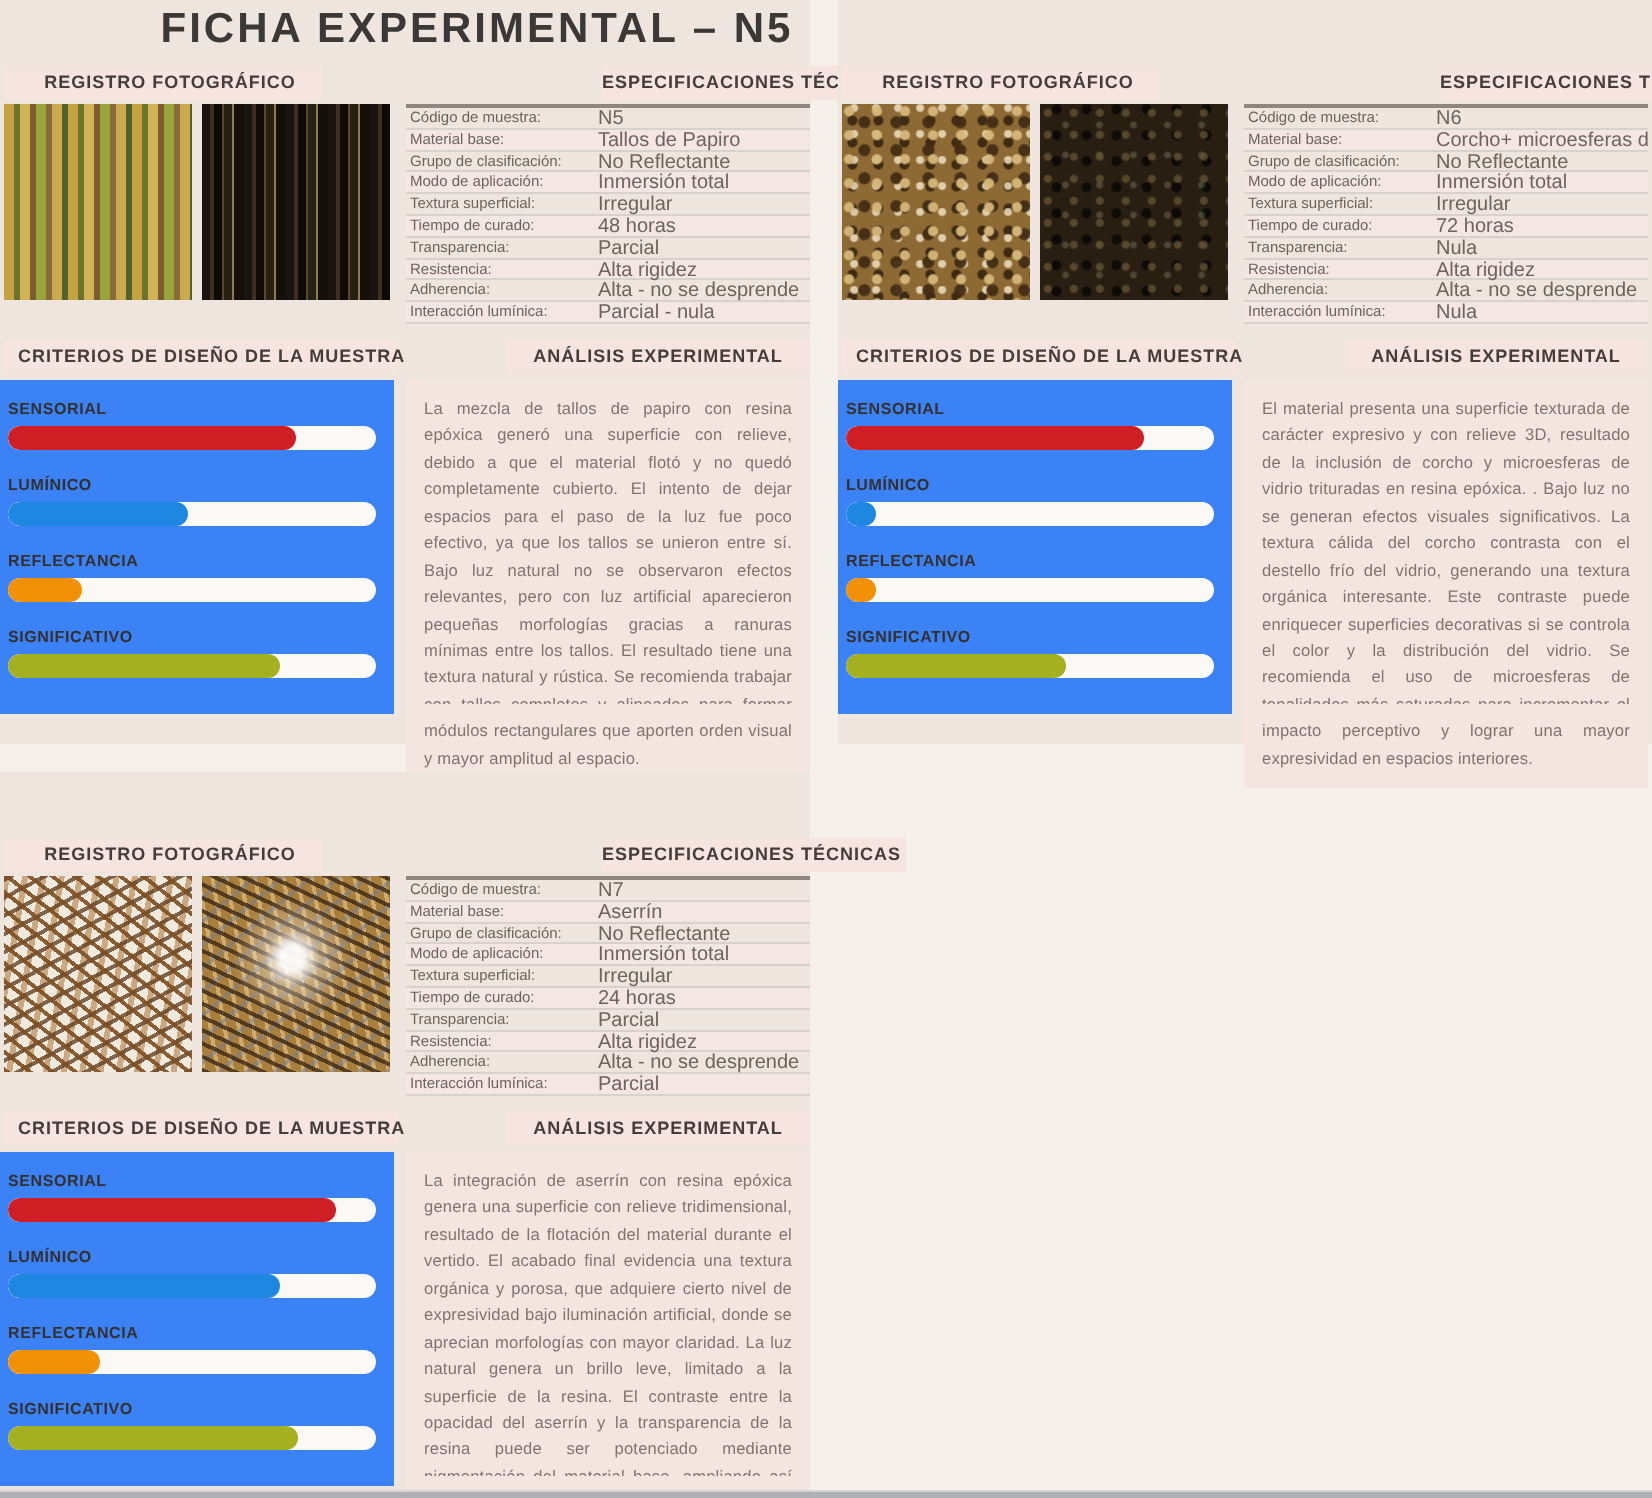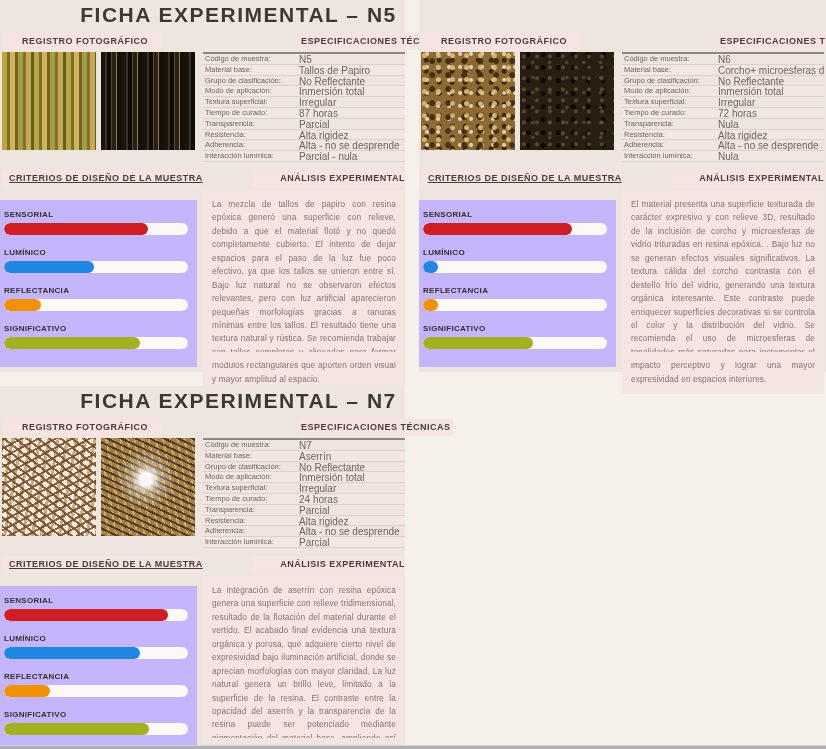--- a/index.html
+++ b/index.html
@@ -17,22 +17,22 @@
     text-align:center;font-size:21px;font-weight:bold;letter-spacing:1.5px;
     color:#3c3836;white-space:nowrap;padding-left:36px;
   }
   .chip{
     position:absolute;height:17px;background:#f5e4e0;color:#463d39;
     font-size:9px;font-weight:bold;letter-spacing:0.5px;
     line-height:17px;white-space:nowrap;overflow:visible;
   }
   .chip-registro{left:2px;top:33px;width:152px;padding-left:7px;text-align:center;}
   .chip-espec{left:253px;top:33px;width:152px;margin-left:48px;}
-  .chip-criterios{left:2px;top:170px;width:190px;padding-left:7px;text-decoration:underline;}
-  .chip-analisis{left:253px;top:170px;width:152px;text-align:right;}
+  .chip-criterios{left:2px;top:170px;width:190px;padding-left:7px;}
+  .chip-analisis{left:253px;top:170px;width:152px;text-align:center;}
   .photos{position:absolute;left:2px;top:52px;display:flex;gap:5px;}
   .photo{width:94px;height:98px;}
   
   .p-n5a{background:repeating-linear-gradient(90deg,
     #c3a23f 0 5px,#6e742b 5px 8px,#d2b356 8px 13px,#7c5d2f 13px 16px,
     #9aa23a 16px 21px,#8a6a38 21px 24px,#c8a94c 24px 29px,#55602a 29px 32px);}
   .p-n5b{background:repeating-linear-gradient(90deg,
     #191410 0 4px,#3e3020 4px 6px,#0d0a07 6px 10px,#5c4729 10px 11px,
     #262015 11px 15px,#8f7950 15px 16px,#141009 16px 21px);}
   
@@ -55,22 +55,22 @@
   .p-n7b{background-color:#a97f3e;background-image:
     radial-gradient(circle at 48% 42%,rgba(255,255,255,.95) 0 6px,rgba(255,255,255,.35) 14px,rgba(255,255,255,0) 30px),
     repeating-linear-gradient(25deg,rgba(60,40,20,.8) 0 2px,rgba(0,0,0,0) 2px 6px),
     repeating-linear-gradient(-40deg,rgba(118,128,150,.5) 0 2px,rgba(0,0,0,0) 2px 9px),
     repeating-linear-gradient(80deg,rgba(230,200,140,.6) 0 2px,rgba(0,0,0,0) 2px 7px);}
   .spec-table{position:absolute;left:203px;top:52px;width:202px;border-top:2px solid #8e867f;}
   .spec-row{display:flex;height:10.8px;align-items:flex-start;border-bottom:1px solid #d9d1cb;box-sizing:border-box;}
   .spec-row:nth-child(even){background:#f4e6e2;}
   .spec-label{width:47%;font-size:7.5px;color:#6f635d;padding-left:2px;white-space:nowrap;}
   .spec-value{width:53%;font-size:10px;color:#6f635d;white-space:nowrap;overflow:hidden;}
-  .criteria-panel{position:absolute;left:0;top:200px;width:197px;height:167px;
-    background:#c4b5fd;box-sizing:border-box;padding:10px 9px 0 4px;}
+  .criteria-panel{position:absolute;left:0;top:190px;width:197px;height:167px;
+    background:#3b82f6;box-sizing:border-box;padding:10px 9px 0 4px;}
   .crit-label{font-size:8px;font-weight:bold;color:#35302d;letter-spacing:0.3px;margin-bottom:4px;}
   .crit-track{height:12px;border-radius:7px;background:#fbf9f6;margin-bottom:13px;overflow:hidden;}
   .crit-fill{height:100%;border-radius:7px;}
   .analysis-panel{position:absolute;left:203px;top:190px;width:202px;min-height:150px;
     background:#f5e5e1;box-sizing:border-box;padding:8px 9px;}
   .analysis-text{margin:0;font-size:8.3px;line-height:1.62;letter-spacing:0.1px;
     color:#80746d;text-align:justify;}
   .footer-strip{position:absolute;left:203px;top:352px;width:202px;height:10px;background:#f5e5e1;}
   .bottom-bar{position:absolute;left:0;top:745px;width:826px;height:4px;
     background:#b0b0b4;border-top:1px solid #d6d6d8;box-sizing:content-box;}
@@ -102,21 +102,21 @@
     <div class="spec-row">
         <span class="spec-label">Modo de aplicación:</span>
         <span class="spec-value">Inmersión total</span>
       </div>
     <div class="spec-row">
         <span class="spec-label">Textura superficial:</span>
         <span class="spec-value">Irregular</span>
       </div>
     <div class="spec-row">
         <span class="spec-label">Tiempo de curado:</span>
-        <span class="spec-value">87 horas</span>
+        <span class="spec-value">48 horas</span>
       </div>
     <div class="spec-row">
         <span class="spec-label">Transparencia:</span>
         <span class="spec-value">Parcial</span>
       </div>
     <div class="spec-row">
         <span class="spec-label">Resistencia:</span>
         <span class="spec-value">Alta rigidez</span>
       </div>
     <div class="spec-row">
@@ -223,21 +223,20 @@
       </div>
   </div>
   <div class="chip chip-analisis">ANÁLISIS EXPERIMENTAL</div>
   <div class="analysis-panel">
     <p class="analysis-text">El material presenta una superficie texturada  de carácter expresivo y con relieve 3D, resultado de la inclusión de corcho y microesferas de vidrio trituradas en resina epóxica. . Bajo luz no se generan efectos visuales significativos. La textura cálida del corcho contrasta con el destello frío del vidrio, generando una textura orgánica interesante. Este contraste puede enriquecer superficies decorativas si se controla el color y la distribución del vidrio. Se recomienda el uso de microesferas de tonalidades más saturadas para incrementar el impacto perceptivo y lograr una mayor expresividad en espacios interiores.</p>
   </div>
   <div class="footer-strip"></div>
 </section>
 
 <section class="card" id="card-n7">
-  <h1 class="card-title">FICHA EXPERIMENTAL  –  N7</h1>
   <div class="chip chip-registro">REGISTRO FOTOGRÁFICO</div>
   <div class="photos">
     <div class="photo p-n7a"></div>
     <div class="photo p-n7b"></div>
   </div>
   <div class="chip chip-espec">ESPECIFICACIONES TÉCNICAS</div>
   <div class="spec-table">
     <div class="spec-row">
         <span class="spec-label">Código de muestra:</span>
         <span class="spec-value">N7</span>

